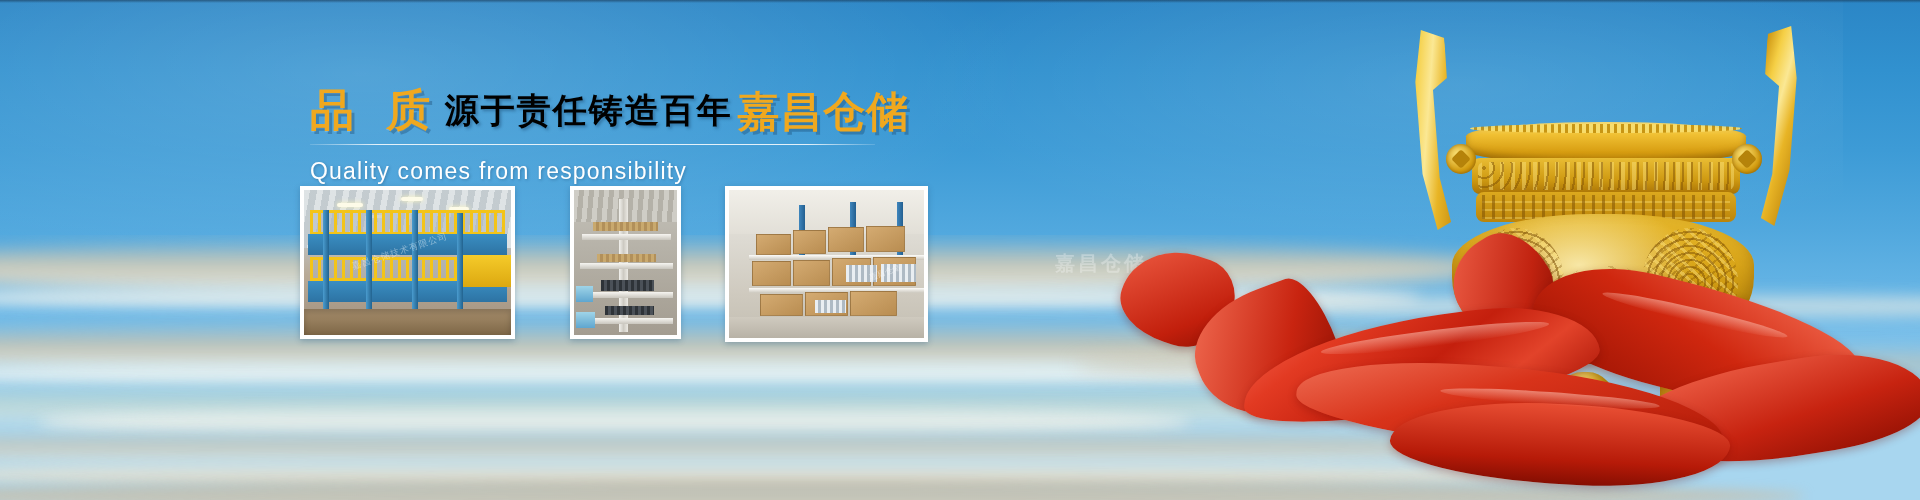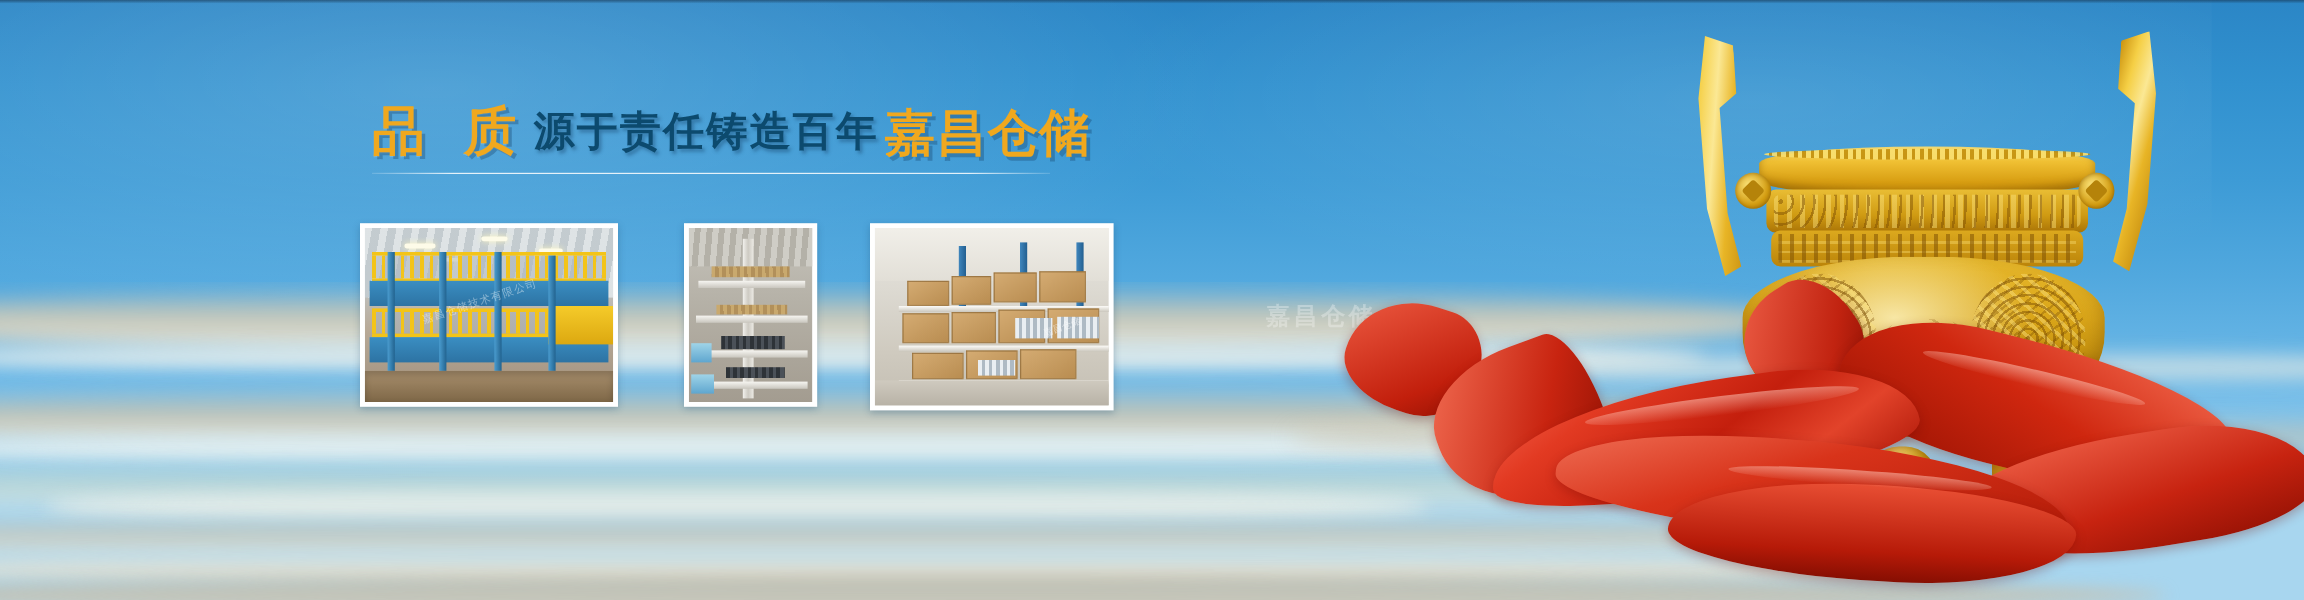--- a/index.html
+++ b/index.html
@@ -61,21 +61,21 @@
 
   
   .textblock { position:absolute; left:310px; top:88px; width:600px; }
   .headline { white-space:nowrap; line-height:1; }
   .headline span { display:inline-block; vertical-align:baseline; }
   .hl-gold-lead {
     font-size:44px; font-weight:bold; color:#F0A81E; letter-spacing:10px;
     text-shadow:3px 3px 0 rgba(20,60,95,.32), 0 1px 0 rgba(255,255,255,.18);
   }
   .hl-white {
-    font-size:34px; font-weight:bold; color:#0c4a6e; letter-spacing:2px;
+    font-size:34px; font-weight:bold; color:#000000; letter-spacing:2px;
     text-shadow:2px 2px 3px rgba(25,70,110,.45);
     position:relative; top:-3px;
   }
   .hl-gold-brand {
     font-size:42px; font-weight:bold; color:#F0A81E; letter-spacing:1px;
     text-shadow:3px 3px 0 rgba(20,60,95,.32);
     position:relative; top:1px;
   }
   .divider {
     margin-top:12px; width:565px; height:1px;
@@ -325,20 +325,21 @@
     <div class="cb cb-r2"></div>
   </div>
 
   <div class="textblock">
     <div class="headline">
       <span class="hl-gold-lead">品 质</span>
       <span class="hl-white">源于责任铸造百年</span>
       <span class="hl-gold-brand">嘉昌仓储</span>
     </div>
     <div class="divider"></div>
+    <div class="subline">Quality comes from responsibility</div>
   </div>
 
   <div class="photos">
 
     <div class="photo p1">
       <div class="inner">
         <div class="ph1">
           <div class="roof"></div>
           <div class="lamp" style="left:16%;top:9%;width:26px;height:4px;"></div>
           <div class="lamp" style="left:47%;top:5%;width:22px;height:4px;"></div>

